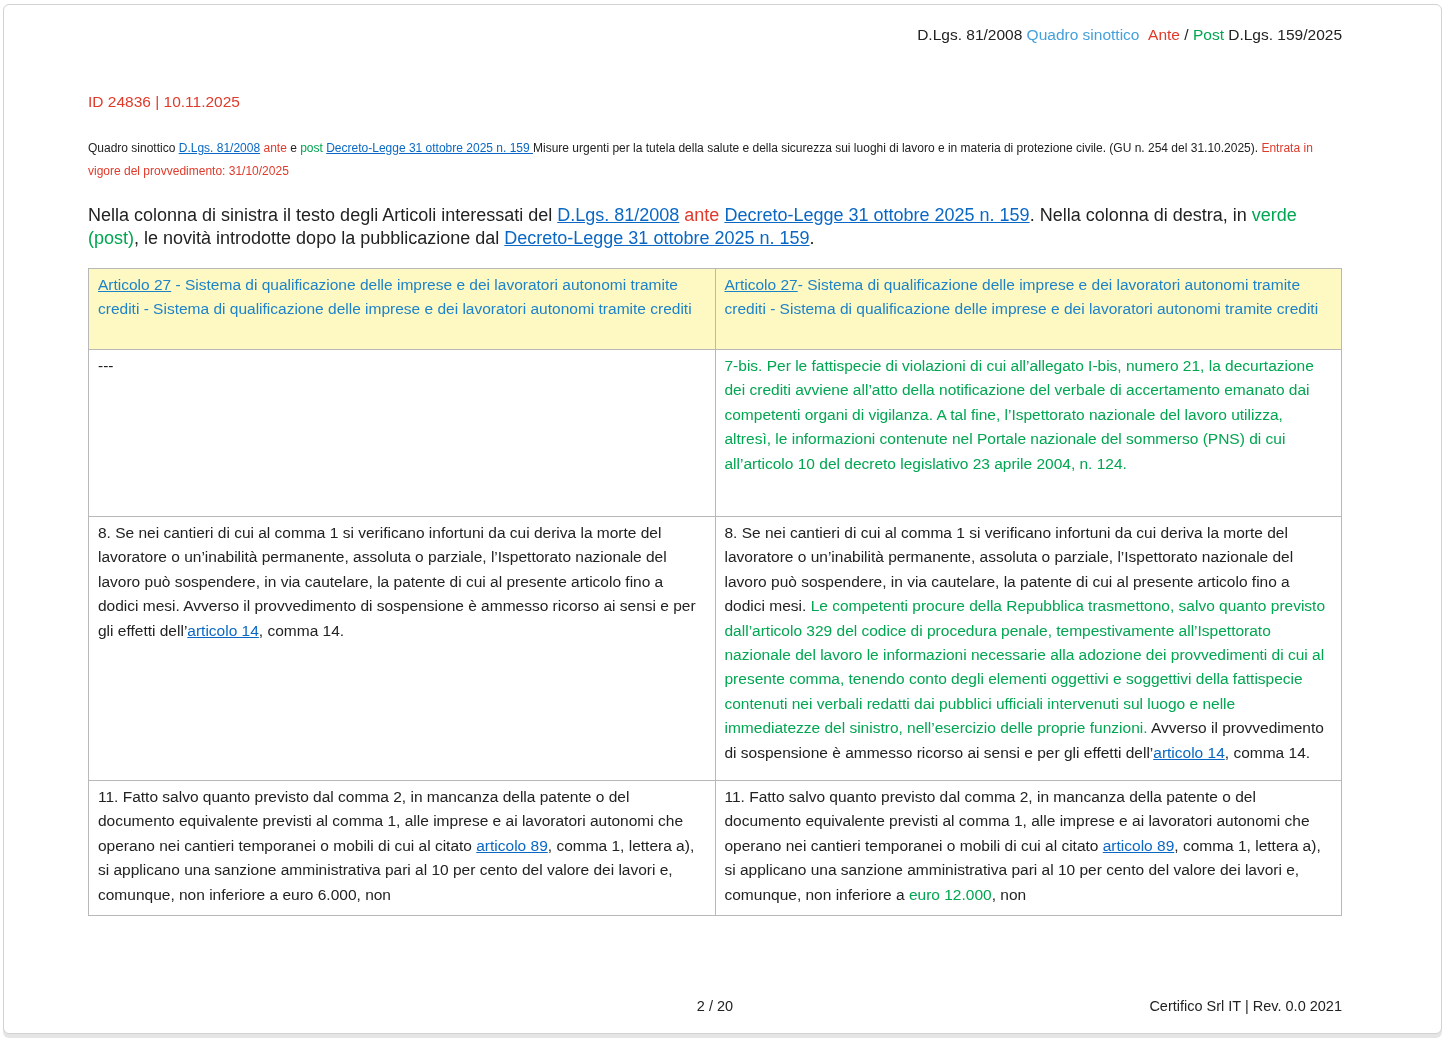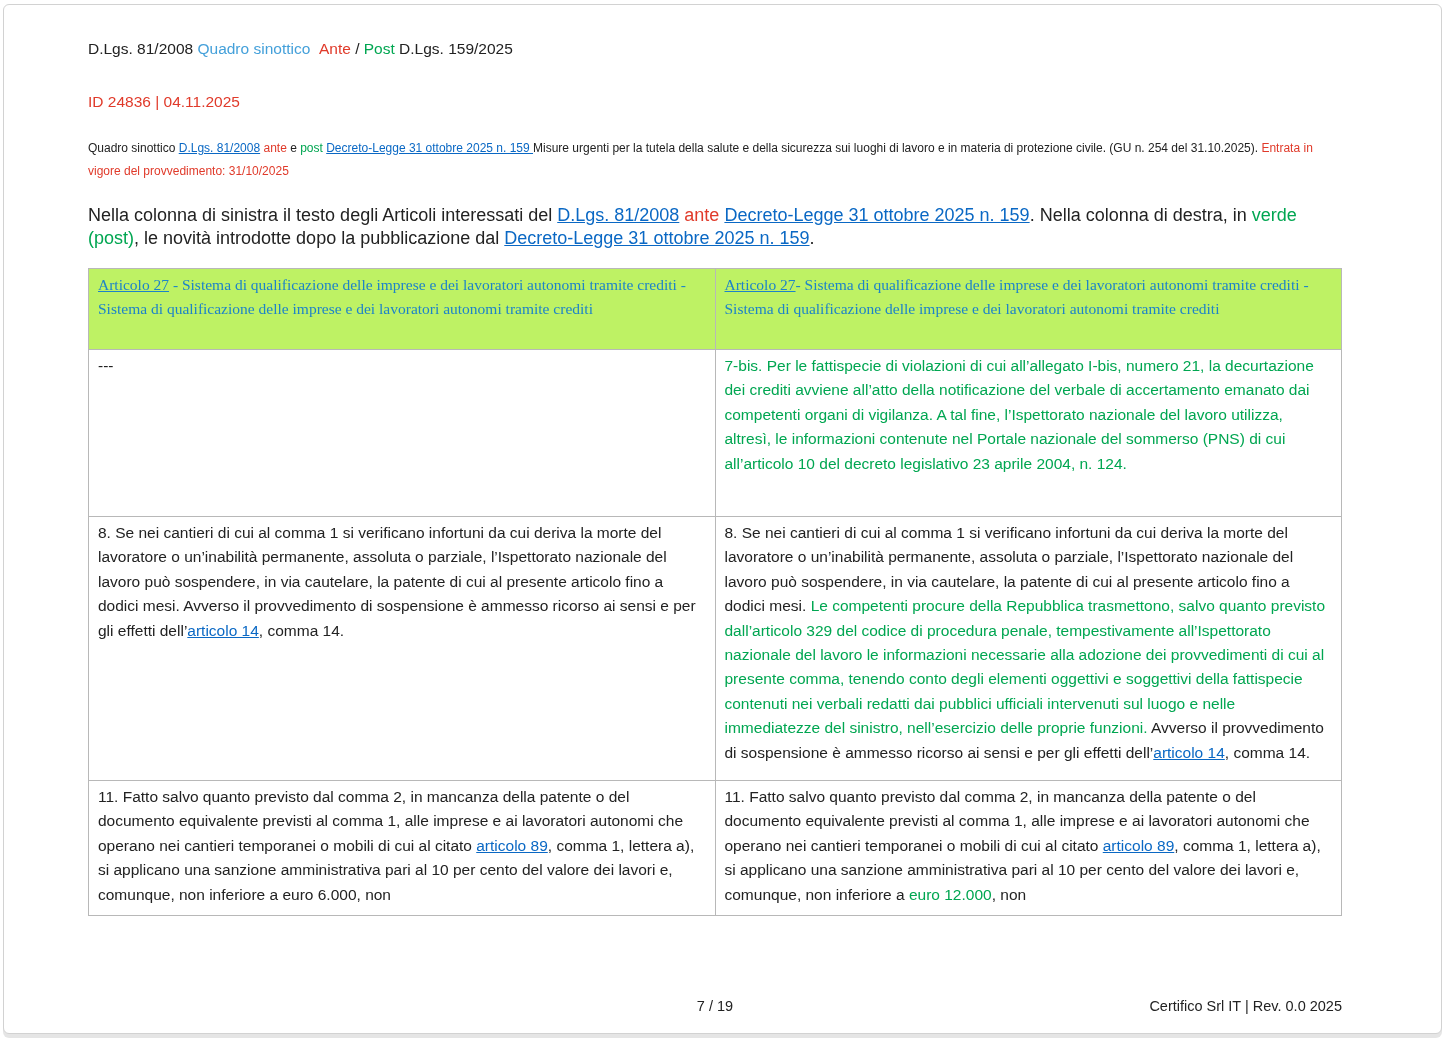--- a/index.html
+++ b/index.html
@@ -1,26 +1,26 @@
 <!DOCTYPE html>
 <html><head>
 <meta charset="utf-8">
 <style>
   html,body{margin:0;padding:0;background:#fff;}
   body{width:1445px;height:1040px;position:relative;font-family:"Liberation Sans","DejaVu Sans",sans-serif;color:#222;}
   .page{position:absolute;left:3px;top:4px;width:1437px;height:1028px;background:#fff;border:1px solid #d2d2d2;border-radius:6px;box-shadow:0 4px 0 rgba(0,0,0,0.10);overflow:hidden;}
   .blk{position:absolute;left:84px;width:1254px;}
-  .top-header{top:34px;font-size:15.5px;line-height:20px;}
+  .top-header{top:20px;text-align:right;font-size:15.5px;line-height:20px;}
   .id-line{top:88px;font-size:15.5px;color:#e03a2a;}
   .intro{top:132px;font-size:12px;line-height:22.5px;}
   .note{top:199px;font-size:18px;line-height:22.5px;}
   .tablewrap{top:263px;}
   table.cmp{border-collapse:collapse;table-layout:fixed;width:1254px;font-size:15.5px;line-height:24.4px;}
   table.cmp th,table.cmp td{border:1px solid #b8b8b8;vertical-align:top;text-align:left;padding:4px 10px 8px 9px;font-weight:normal;overflow:hidden;}
-  table.cmp th{background:#bef264;font-family:Liberation Serif, serif;}
+  table.cmp th{background:#fef9c3;}
   tr.hrow{height:81px;}
   tr.r0{height:167px;}
   tr.r1{height:264px;}
   tr.r2{height:135px;}
   .footer{top:993px;font-size:14.5px;height:20px;}
   .footer .center{position:absolute;left:0;right:0;text-align:center;}
   .footer .right{position:absolute;right:0;}
   
   .seg-black{color:#222;}
   .seg-red{color:#e03a2a;}
@@ -30,21 +30,21 @@
   .seg-hlink{color:#1d83c9;text-decoration:underline;cursor:pointer;}
   .seg-lightblue{color:#44a0da;}
 </style>
 </head>
 <body>
 
 <div class="page">
 
   <div class="blk top-header"><span class="seg-black">D.Lgs. 81/2008 </span><span class="seg-lightblue">Quadro sinottico</span><span class="seg-black"> &nbsp;</span><span class="seg-red">Ante</span><span class="seg-black"> / </span><span class="seg-green">Post</span><span class="seg-black"> D.Lgs. 159/2025</span></div>
 
-  <div class="blk id-line">ID 24836 | 04.11.2025</div>
+  <div class="blk id-line">ID 24836 | 10.11.2025</div>
 
   <div class="blk intro"><span class="seg-black">Quadro sinottico </span><span class="seg-link">D.Lgs. 81/2008</span><span class="seg-black"> </span><span class="seg-red">ante</span><span class="seg-black"> e </span><span class="seg-green">post</span><span class="seg-black"> </span><span class="seg-link">Decreto-Legge 31 ottobre 2025 n. 159 </span><span class="seg-black">Misure urgenti per la tutela della salute e della sicurezza sui luoghi di lavoro e in materia di protezione civile. (GU n. 254 del 31.10.2025). </span><span class="seg-red">Entrata in vigore del provvedimento: 31/10/2025</span></div>
 
   <div class="blk note"><span class="seg-black">Nella colonna di sinistra il testo degli Articoli interessati del </span><span class="seg-link">D.Lgs. 81/2008</span><span class="seg-black"> </span><span class="seg-red">ante</span><span class="seg-black"> </span><span class="seg-link">Decreto-Legge 31 ottobre 2025 n. 159</span><span class="seg-black">. Nella colonna di destra, in </span><span class="seg-green">verde (post)</span><span class="seg-black">, le novità introdotte dopo la pubblicazione dal </span><span class="seg-link">Decreto-Legge 31 ottobre 2025 n. 159</span><span class="seg-black">.</span></div>
 
   <div class="blk tablewrap">
     <table class="cmp">
       <thead>
         <tr class="hrow">
           <th>
@@ -78,17 +78,17 @@
             </td>
           <td>
               <div><span class="seg-black">11. Fatto salvo quanto previsto dal comma 2, in mancanza della patente o del documento equivalente previsti al comma 1, alle imprese e ai lavoratori autonomi che operano nei cantieri temporanei o mobili di cui al citato </span><span class="seg-link">articolo 89</span><span class="seg-black">, comma 1, lettera a), si applicano una sanzione amministrativa pari al 10 per cento del valore dei lavori e, comunque, non inferiore a </span><span class="seg-green">euro 12.000</span><span class="seg-black">, non</span></div>
             </td>
         </tr>
       </tbody>
     </table>
   </div>
 
   <div class="blk footer">
-    <span class="center">7 / 19</span>
-    <span class="right">Certifico Srl IT | Rev. 0.0 2025</span>
+    <span class="center">2 / 20</span>
+    <span class="right">Certifico Srl IT | Rev. 0.0 2021</span>
   </div>
 
 </div>
 
 </body></html>

